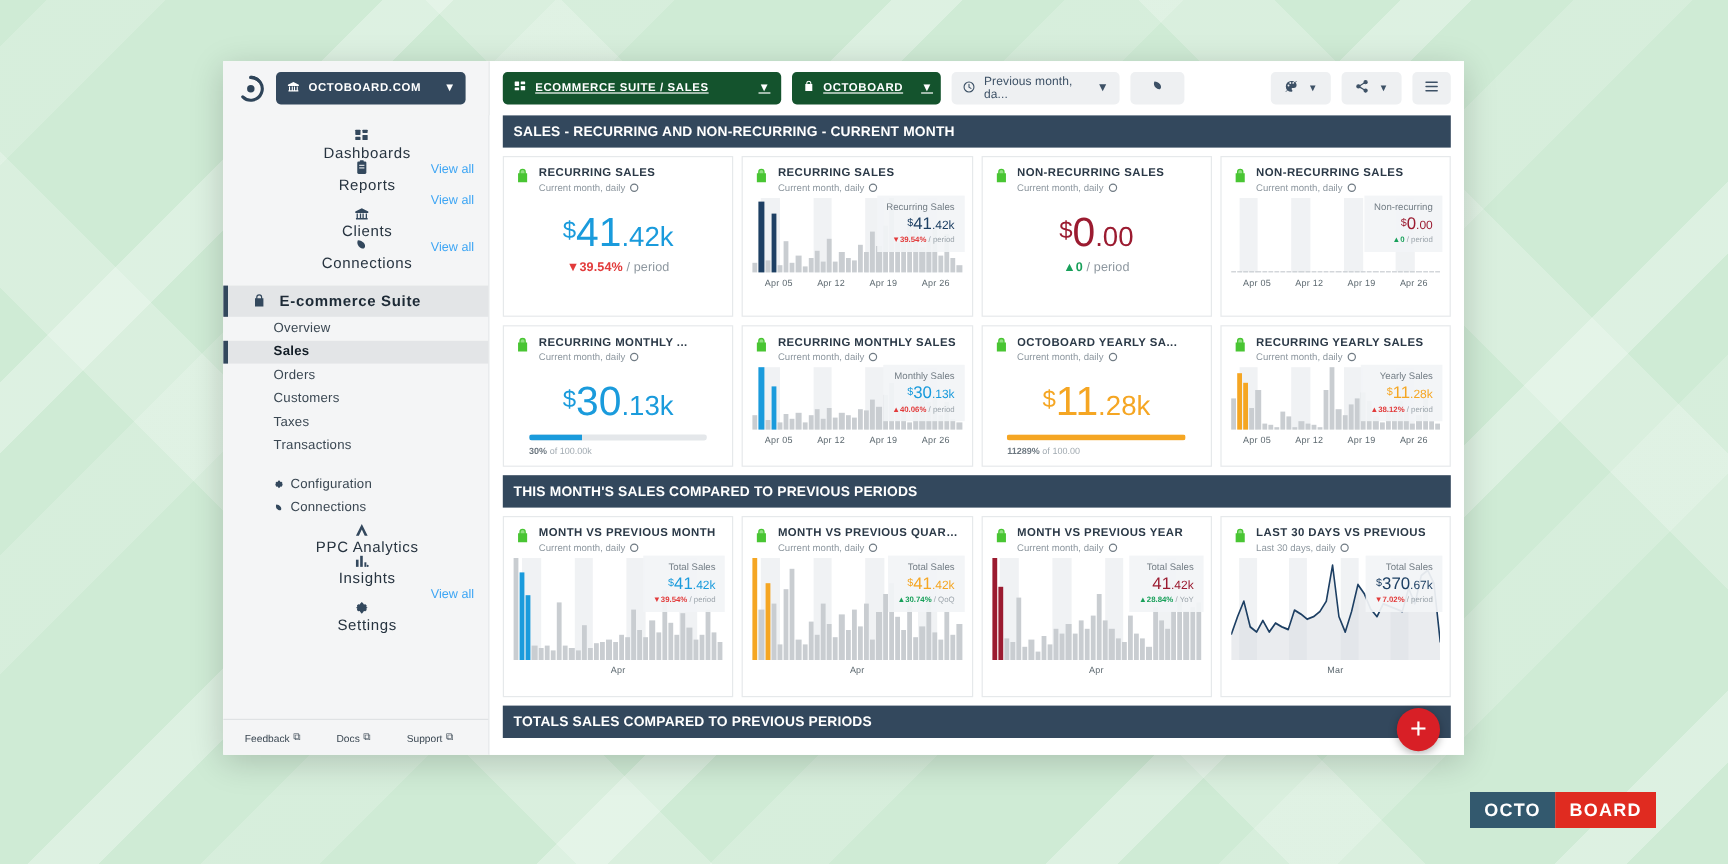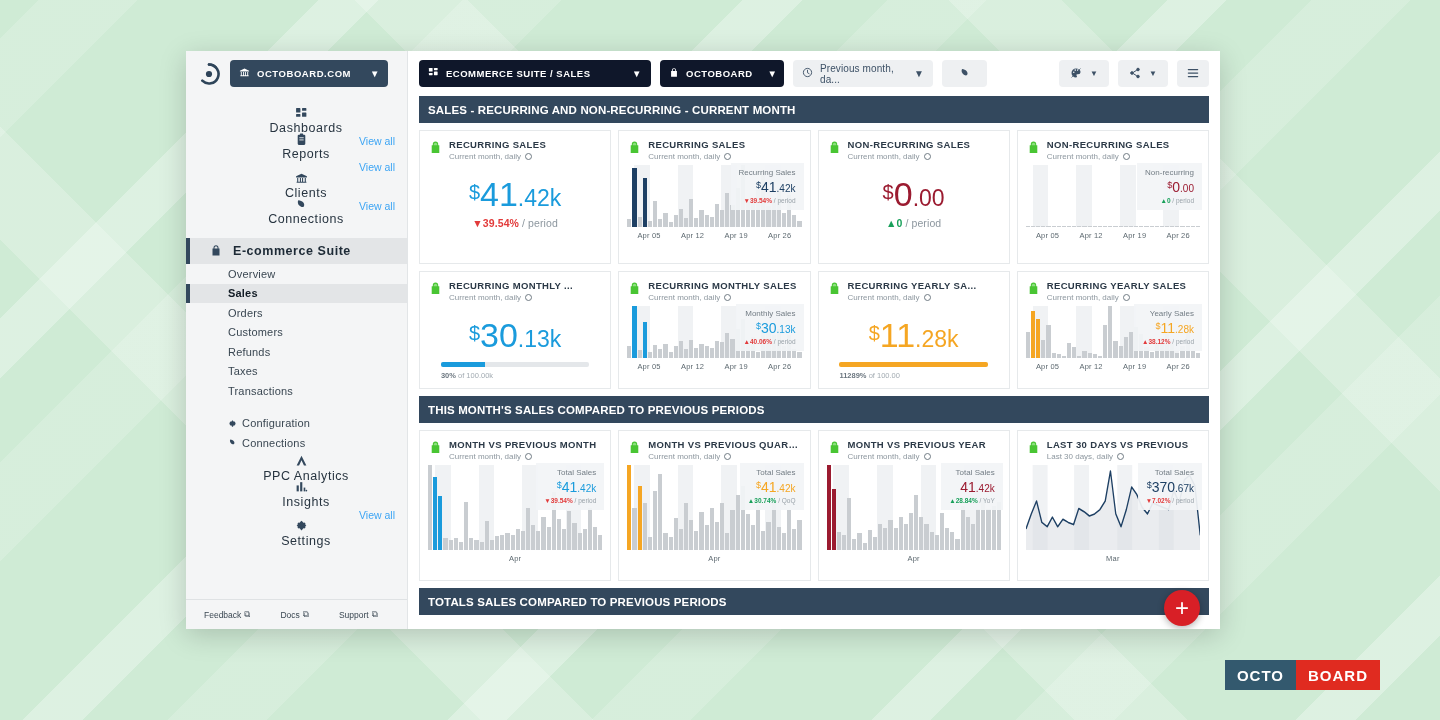--- a/index.html
+++ b/index.html
@@ -123,21 +123,21 @@
     height: 45px; display: flex; align-items: center;
     gap: 9px; padding: 0 11px;
     background: #fff;
   }
   .tb-pill {
     height: 27px; border-radius: 4px;
     display: flex; align-items: center; gap: 7px;
     padding: 0 9px;
     font-size: 9.5px; letter-spacing: .5px; font-weight: 700;
   }
-  .tb-pill.dark { background: #0f172a; color: #fff; }
+  .tb-pill.dark { background: #14532d; color: #fff; text-decoration: underline; }
   .tb-pill.light { background: #eef0f2; color: #3d5166; font-weight: 400; letter-spacing: .1px; font-size: 10px;}
   .tb-pill .caret { margin-left: auto; padding-left: 8px;}
   #pill-suite { width: 232px; }
   #pill-client { width: 124px; }
   #pill-date { width: 140px; }
   #pill-bolt { width: 45px; justify-content: center; }
   .tb-right { margin-left: auto; display: flex; gap: 9px; align-items: center; }
   #pill-theme, #pill-share { width: 50px; justify-content: center; gap: 8px;}
   #pill-menu { width: 32px; justify-content: center; }
 
@@ -319,23 +319,20 @@
         <span class="lbl">Overview</span>
       </div>
       <div class="sub-row active">
         <span class="lbl">Sales</span>
       </div>
       <div class="sub-row">
         <span class="lbl">Orders</span>
       </div>
       <div class="sub-row">
         <span class="lbl">Customers</span>
-      </div>
-      <div class="sub-row">
-        <span class="lbl">Refunds</span>
       </div>
       <div class="sub-row">
         <span class="lbl">Taxes</span>
       </div>
       <div class="sub-row">
         <span class="lbl">Transactions</span>
       </div>
 
       <div class="nav-gap"></div>
 
@@ -809,21 +806,21 @@
 
         <div class="card">
           <div class="card-head">
             <span class="bag-ic">
               <svg viewBox="0 0 24 24" width="13" height="13">
                   <path d="M7 8V6a5 5 0 0 1 10 0v2h2v14H5V8z" fill="#49c533"></path>
                   <path d="M9 8V6a3 3 0 0 1 6 0v2z" fill="#8ee07f"></path>
                 </svg>
             </span>
             <div style="min-width:0">
-              <div class="card-title">RECURRING YEARLY SA...</div>
+              <div class="card-title">OCTOBOARD YEARLY SA...</div>
               <div class="card-sub">
                 <span>Current month, daily</span>
                 <i class="dot-ic"></i>
               </div>
             </div>
           </div>
           <div class="big-wrap" style="height:50px;justify-content:flex-end">
             <div class="bignum" style="color:#f5a623">
               <span class="cur">$</span><span class="int">11</span><span class="dec">.28k</span>
             </div>

